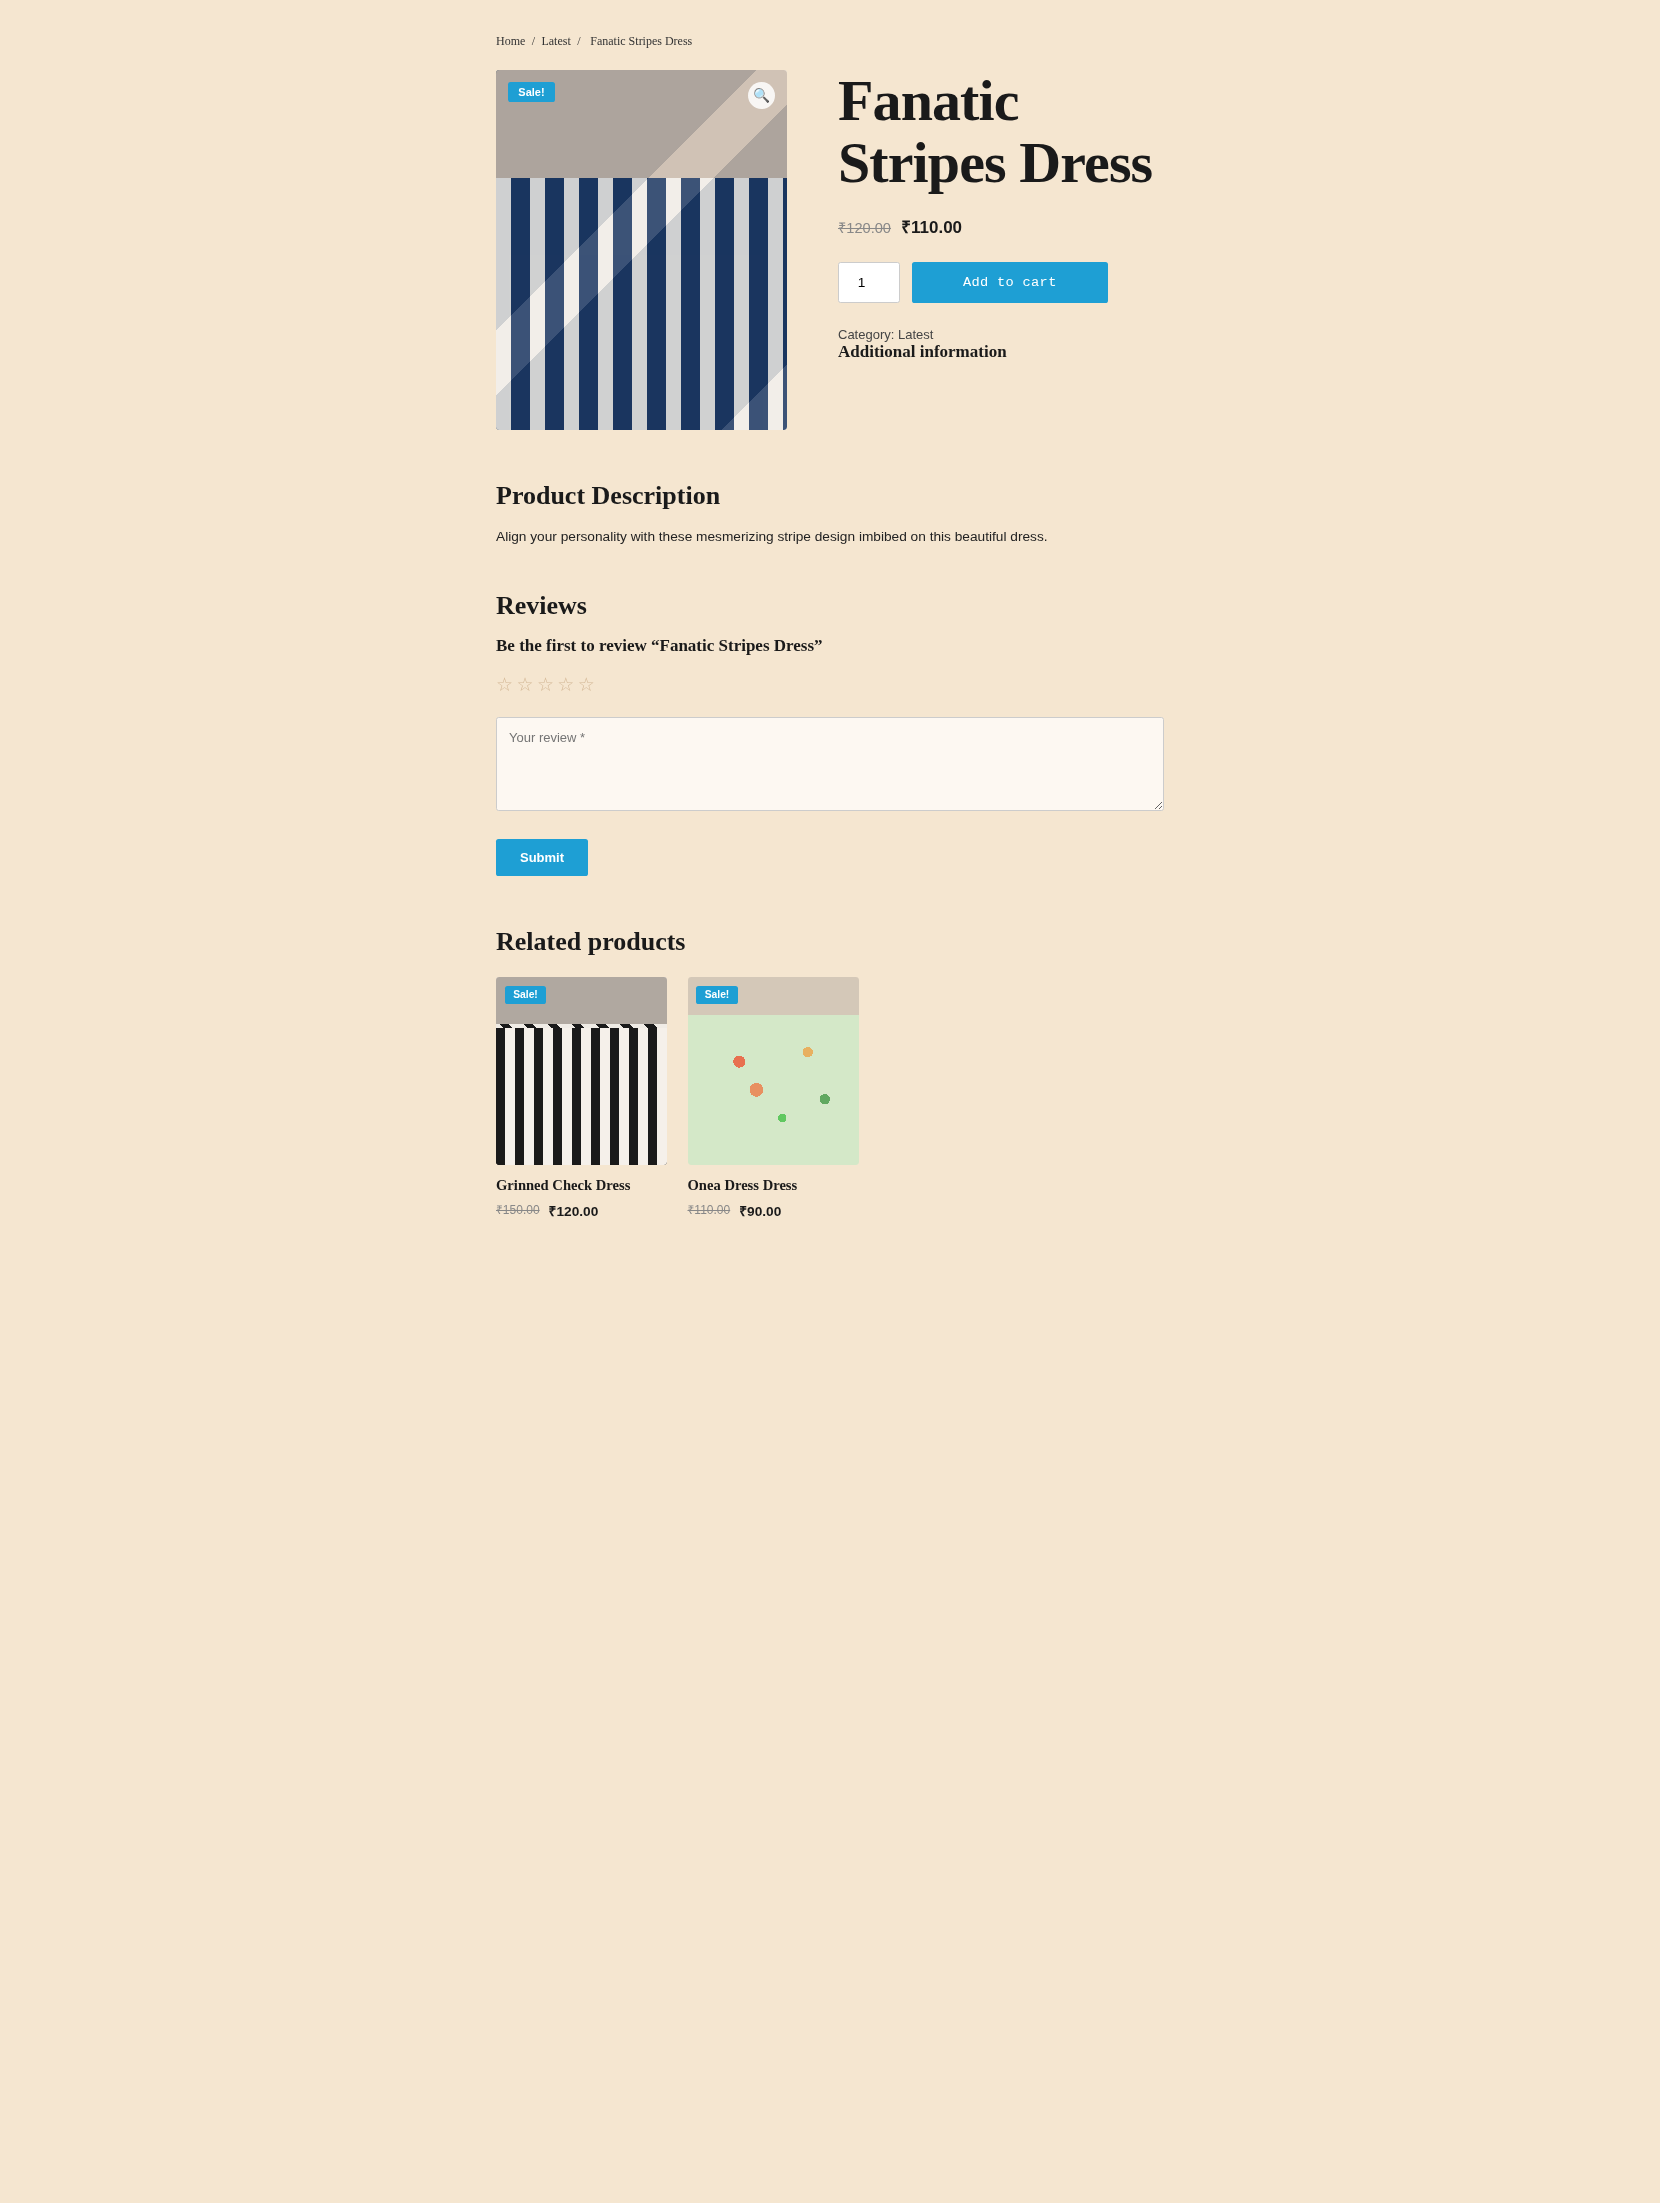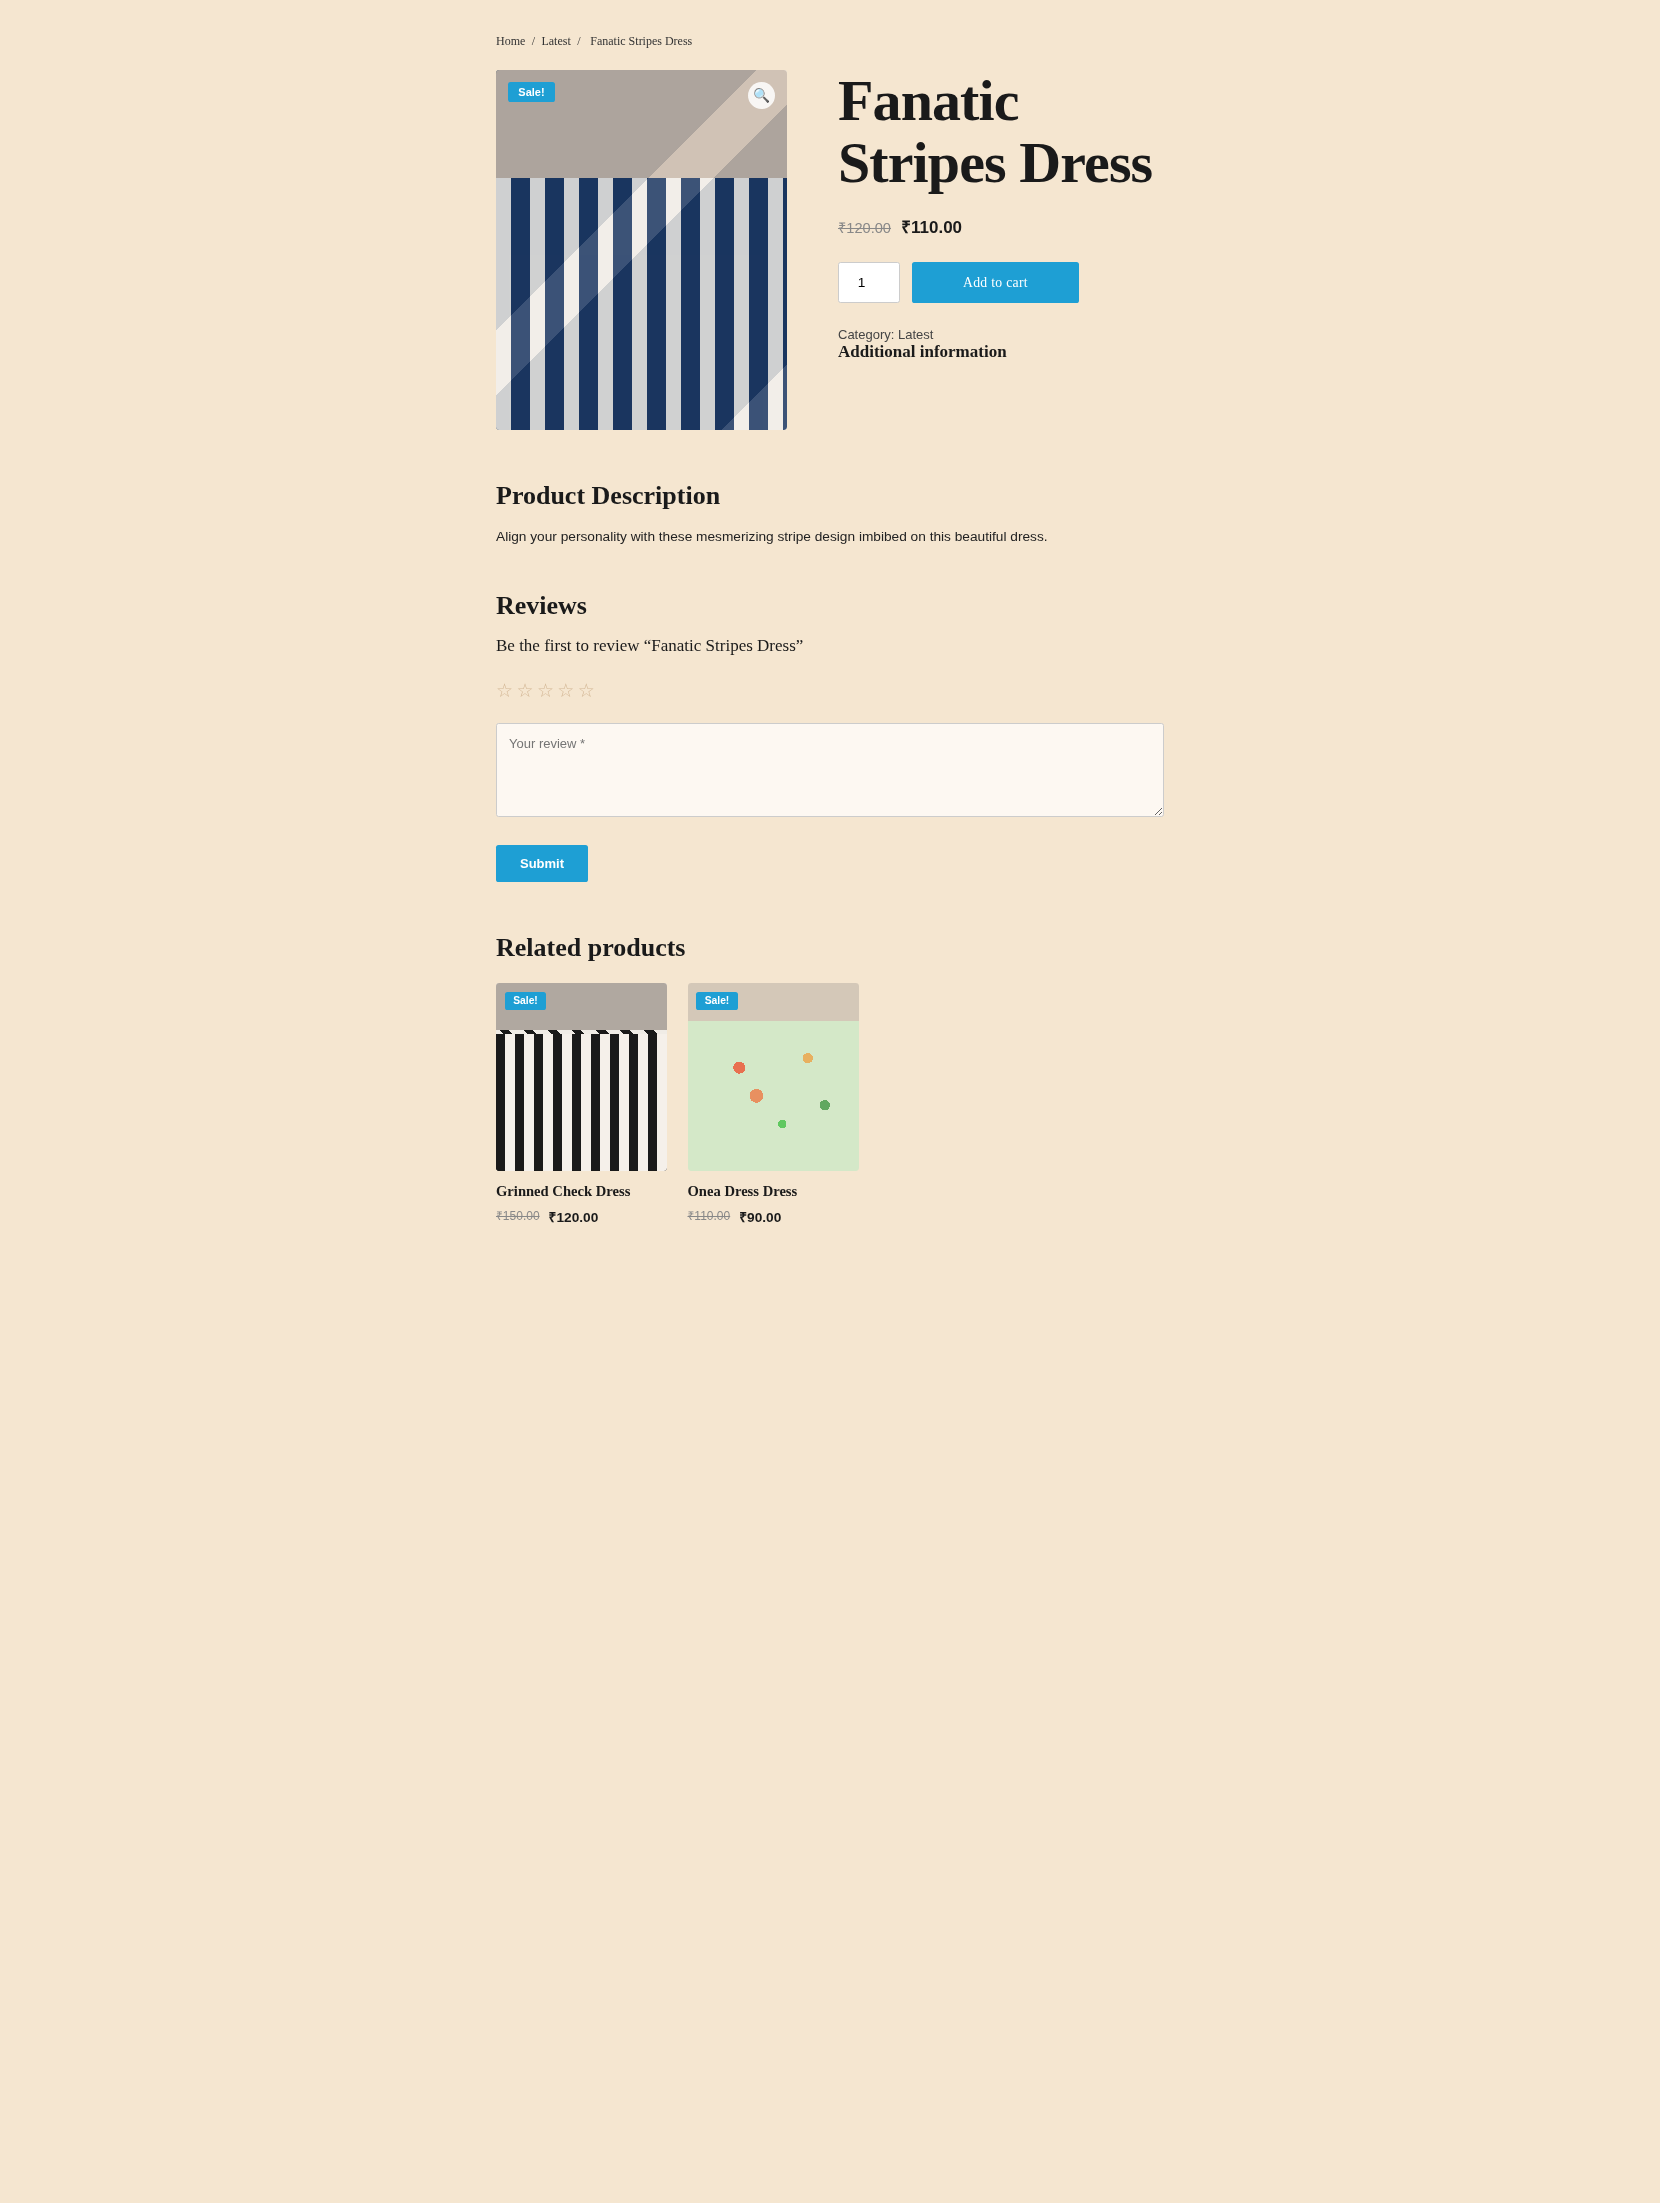--- a/index.html
+++ b/index.html
@@ -132,21 +132,21 @@
       border-radius: 2.6px;
       outline: none;
     }
     .add-to-cart-btn {
       background-color: #1e9fd4;
       color: white;
       border: none;
       padding: 0 51px;
       height: 41px;
       font-size: 13.7px;
-      font-family: Liberation Serif, serif;
+      font-family: Liberation Mono, monospace;
       cursor: pointer;
       border-radius: 2.6px;
       letter-spacing: 0.3px;
     }
     .category-line {
       font-size: 13px;
       color: #444;
       font-family: Arial, sans-serif;
     }
     .category-line a {
@@ -172,22 +172,22 @@
       line-height: 1.6;
       color: #222;
       font-family: Arial, sans-serif;
     }
     
     .reviews-section {
       margin-bottom: 51px;
     }
     .reviews-subtitle {
       font-size: 17px;
-      font-weight: normal;
-      margin-bottom: 23px;
+      font-weight: bold;
+      margin-bottom: 17px;
     }
     .star-rating {
       display: flex;
       gap: 3.4px;
       margin-bottom: 20.5px;
     }
     .star {
       font-size: 19px;
       color: #d4b896;
       cursor: pointer;

